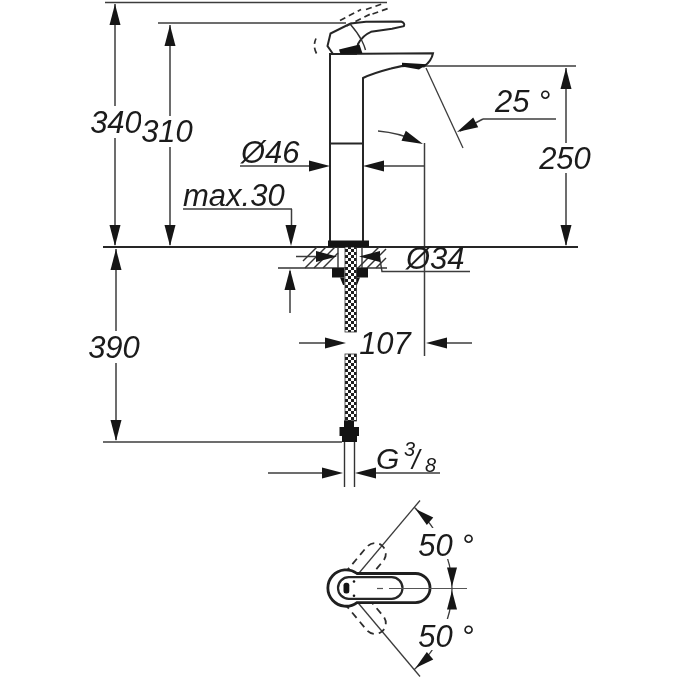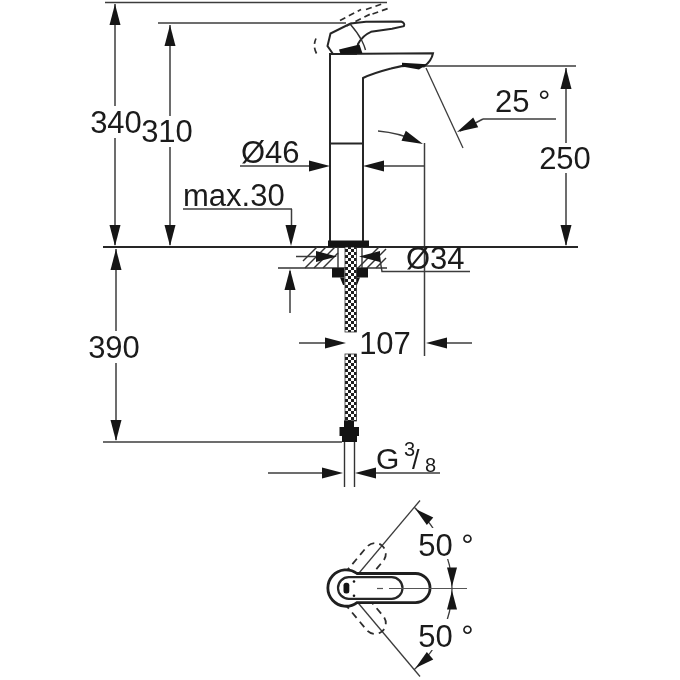--- a/index.html
+++ b/index.html
@@ -1,16 +1,16 @@
 <!DOCTYPE html>
 <html><head>
 <meta charset="utf-8">
 <style>
   html,body{margin:0;padding:0;background:#ffffff;}
-  .stage{position:relative;width:680px;height:680px;background:#fff;overflow:hidden;}
+  .stage{position:relative;width:680px;height:680px;background:#fff;overflow:hidden;font-style:italic;}
   svg{position:absolute;left:0;top:0;}
   svg text{fill:#1b1b1b;font-family:"Liberation Sans",sans-serif;font-size:31px;}
   .dl{stroke:#3c3c3c;stroke-width:1.5;fill:none;}
   .dl2{stroke:#3c3c3c;stroke-width:1.3;fill:none;}
   .ol{stroke:#262626;stroke-width:2;fill:#ffffff;}
   .oln{stroke:#262626;stroke-width:2;fill:none;}
   .thin{stroke:#333333;stroke-width:1.4;fill:none;}
   .dash{stroke:#2e2e2e;stroke-width:1.7;fill:none;stroke-dasharray:6 4;}
   .dashfine{stroke:#2e2e2e;stroke-width:1.8;fill:none;stroke-dasharray:7 5;}
   .blk{fill:#141414;stroke:none;}

